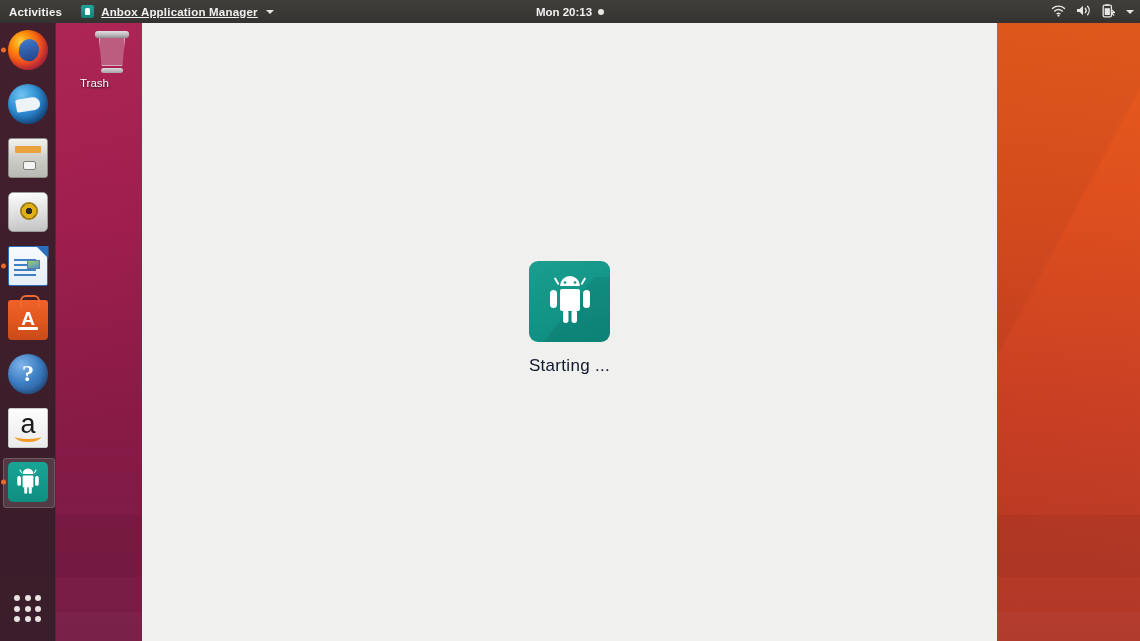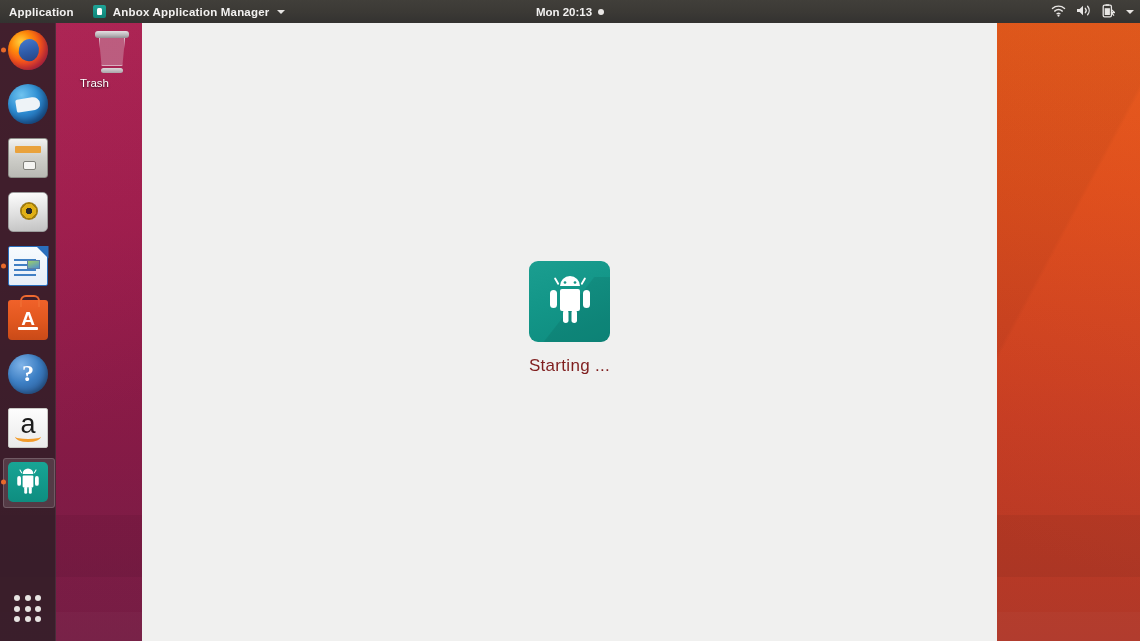--- a/index.html
+++ b/index.html
@@ -70,21 +70,21 @@
   .panel-btn {
     height: 23px;
     display: flex;
     align-items: center;
     padding: 0 8px;
     gap: 6px;
     white-space: nowrap;
     letter-spacing: 0.2px;
   }
   #activities-button { padding-left: 9px; padding-right: 11px; }
-  #app-menu { gap: 7px; }
+  #app-menu { gap: 7px; text-decoration: underline; }
   .app-menu-icon {
     width: 13px; height: 13px;
     border-radius: 2px;
     background: linear-gradient(180deg, #1fa598 0%, #0f8478 100%);
     position: relative;
     flex: none;
   }
   .app-menu-icon::after {
     content: "";
     position: absolute;
@@ -442,21 +442,21 @@
     position: absolute;
     left: 38px; top: 16px;
     width: 70px; height: 70px;
     background: rgba(0,0,0,0.07);
     transform: skewX(-38deg);
   }
   #anbox-app-tile svg { position: relative; z-index: 2; }
   #anbox-status {
     margin-top: 14px;
     font-size: 17px;
-    color: #7f1d1d;
+    color: #0f172a;
     letter-spacing: 0.3px;
     font-family: "Liberation Sans", sans-serif;
   }
 </style>
 </head>
 <body>
 
 <div id="desktop">
   <div class="wall-left"></div>
   <div class="wall-right"></div>
@@ -567,21 +567,21 @@
         <i></i>
         <i></i>
         <i></i>
     </span>
   </div>
 </div>
 
 <div id="top-panel">
 
   <div class="panel-btn" id="activities-button">
-    <span>Application</span>
+    <span>Activities</span>
   </div>
 
   <div class="panel-btn" id="app-menu">
     <span class="app-menu-icon"></span>
     <span>Anbox Application Manager</span>
     <span class="caret-down"></span>
   </div>
 
   <div id="panel-clock">
     <span>Mon 20:13</span>

